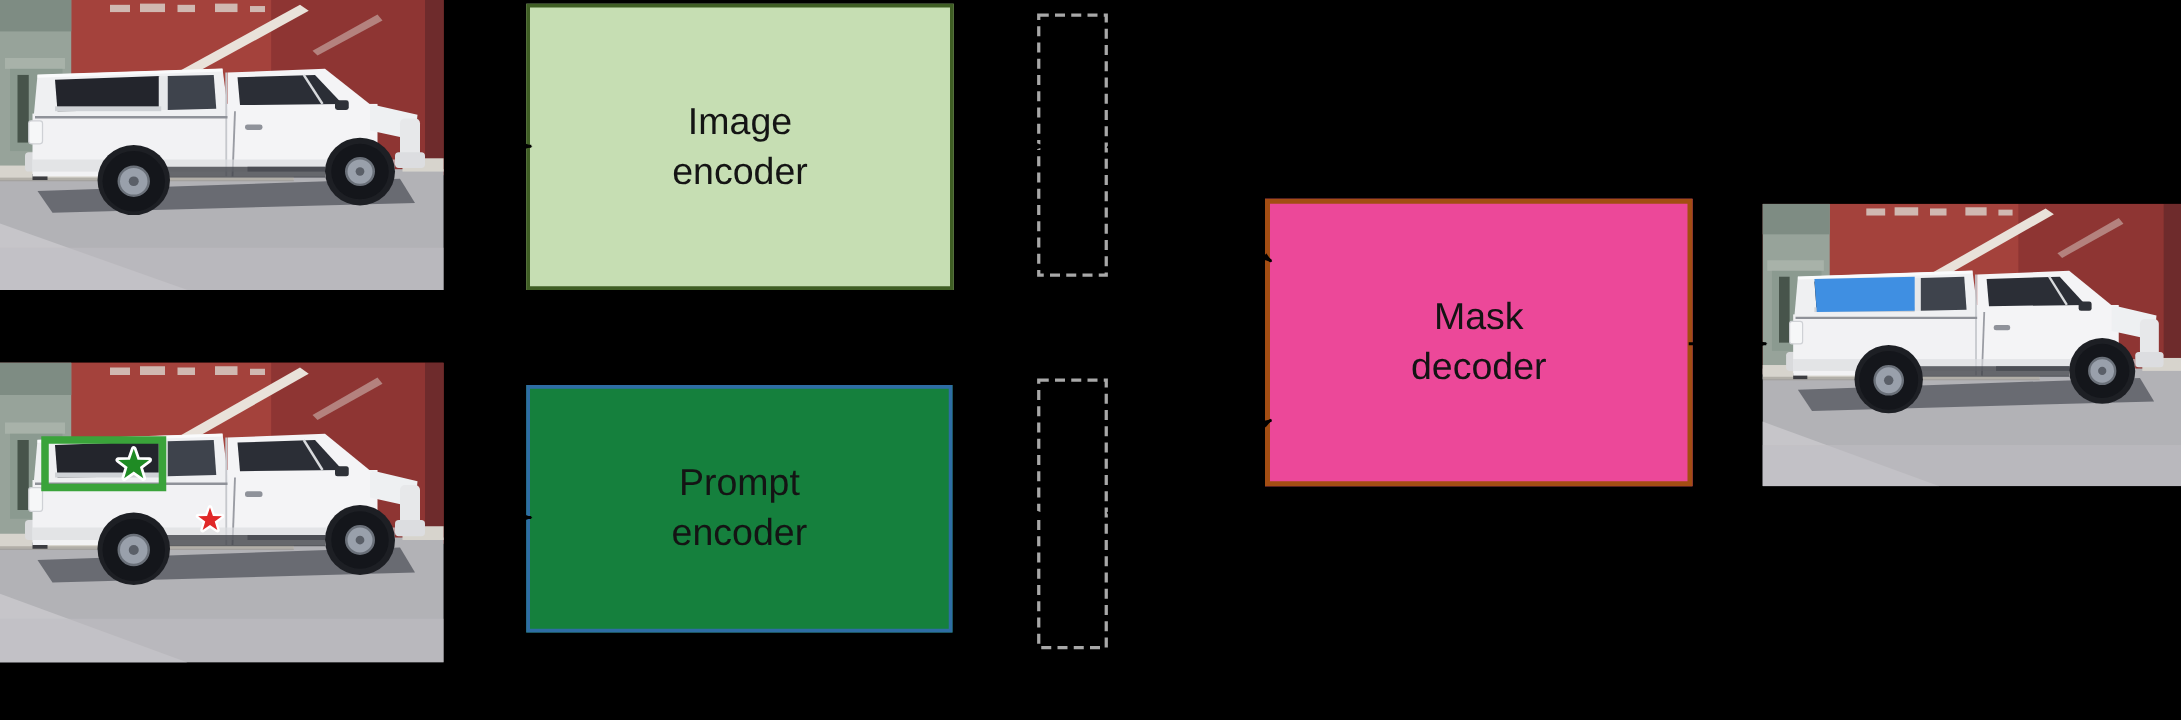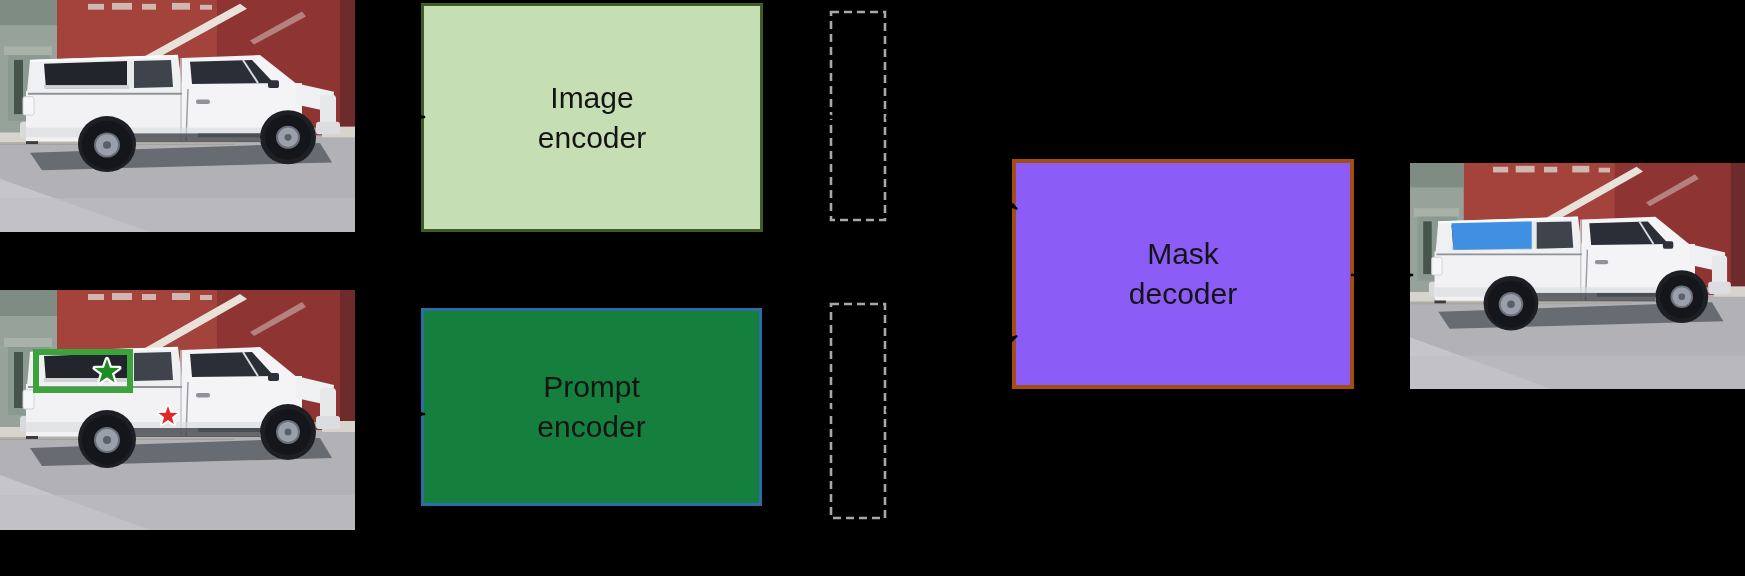--- a/index.html
+++ b/index.html
@@ -140,21 +140,21 @@
   <div class="node" id="image-encoder" style="background: rgb(198, 222, 179); border-color: rgb(63, 94, 36);">
     <span class="node-label">Image
 encoder</span>
   </div>
 
   <div class="node" id="prompt-encoder" style="background: #15803d; border-color: rgb(46, 109, 164);">
     <span class="node-label">Prompt
 encoder</span>
   </div>
 
-  <div class="node" id="mask-decoder" style="background: #8b5cf6; border-color: rgb(163, 77, 19); align-items: center;">
+  <div class="node" id="mask-decoder" style="background: #ec4899; border-color: rgb(163, 77, 19); align-items: center;">
     <span class="node-label">Mask
 decoder</span>
   </div>
 
   <svg class="embedding-svg" style="left:828px; top:9px;" width="60" height="214">
     <rect x="3" y="3" width="54" height="208" fill="none" stroke-width="2.6" stroke-dasharray="8 5" stroke="#a8a8a8"></rect>
   </svg>
   <svg class="embedding-svg" style="left:828px; top:301px;" width="60" height="220">
     <rect x="3" y="3" width="54" height="214" fill="none" stroke-width="2.6" stroke-dasharray="8 5" stroke="#a8a8a8"></rect>
   </svg>

